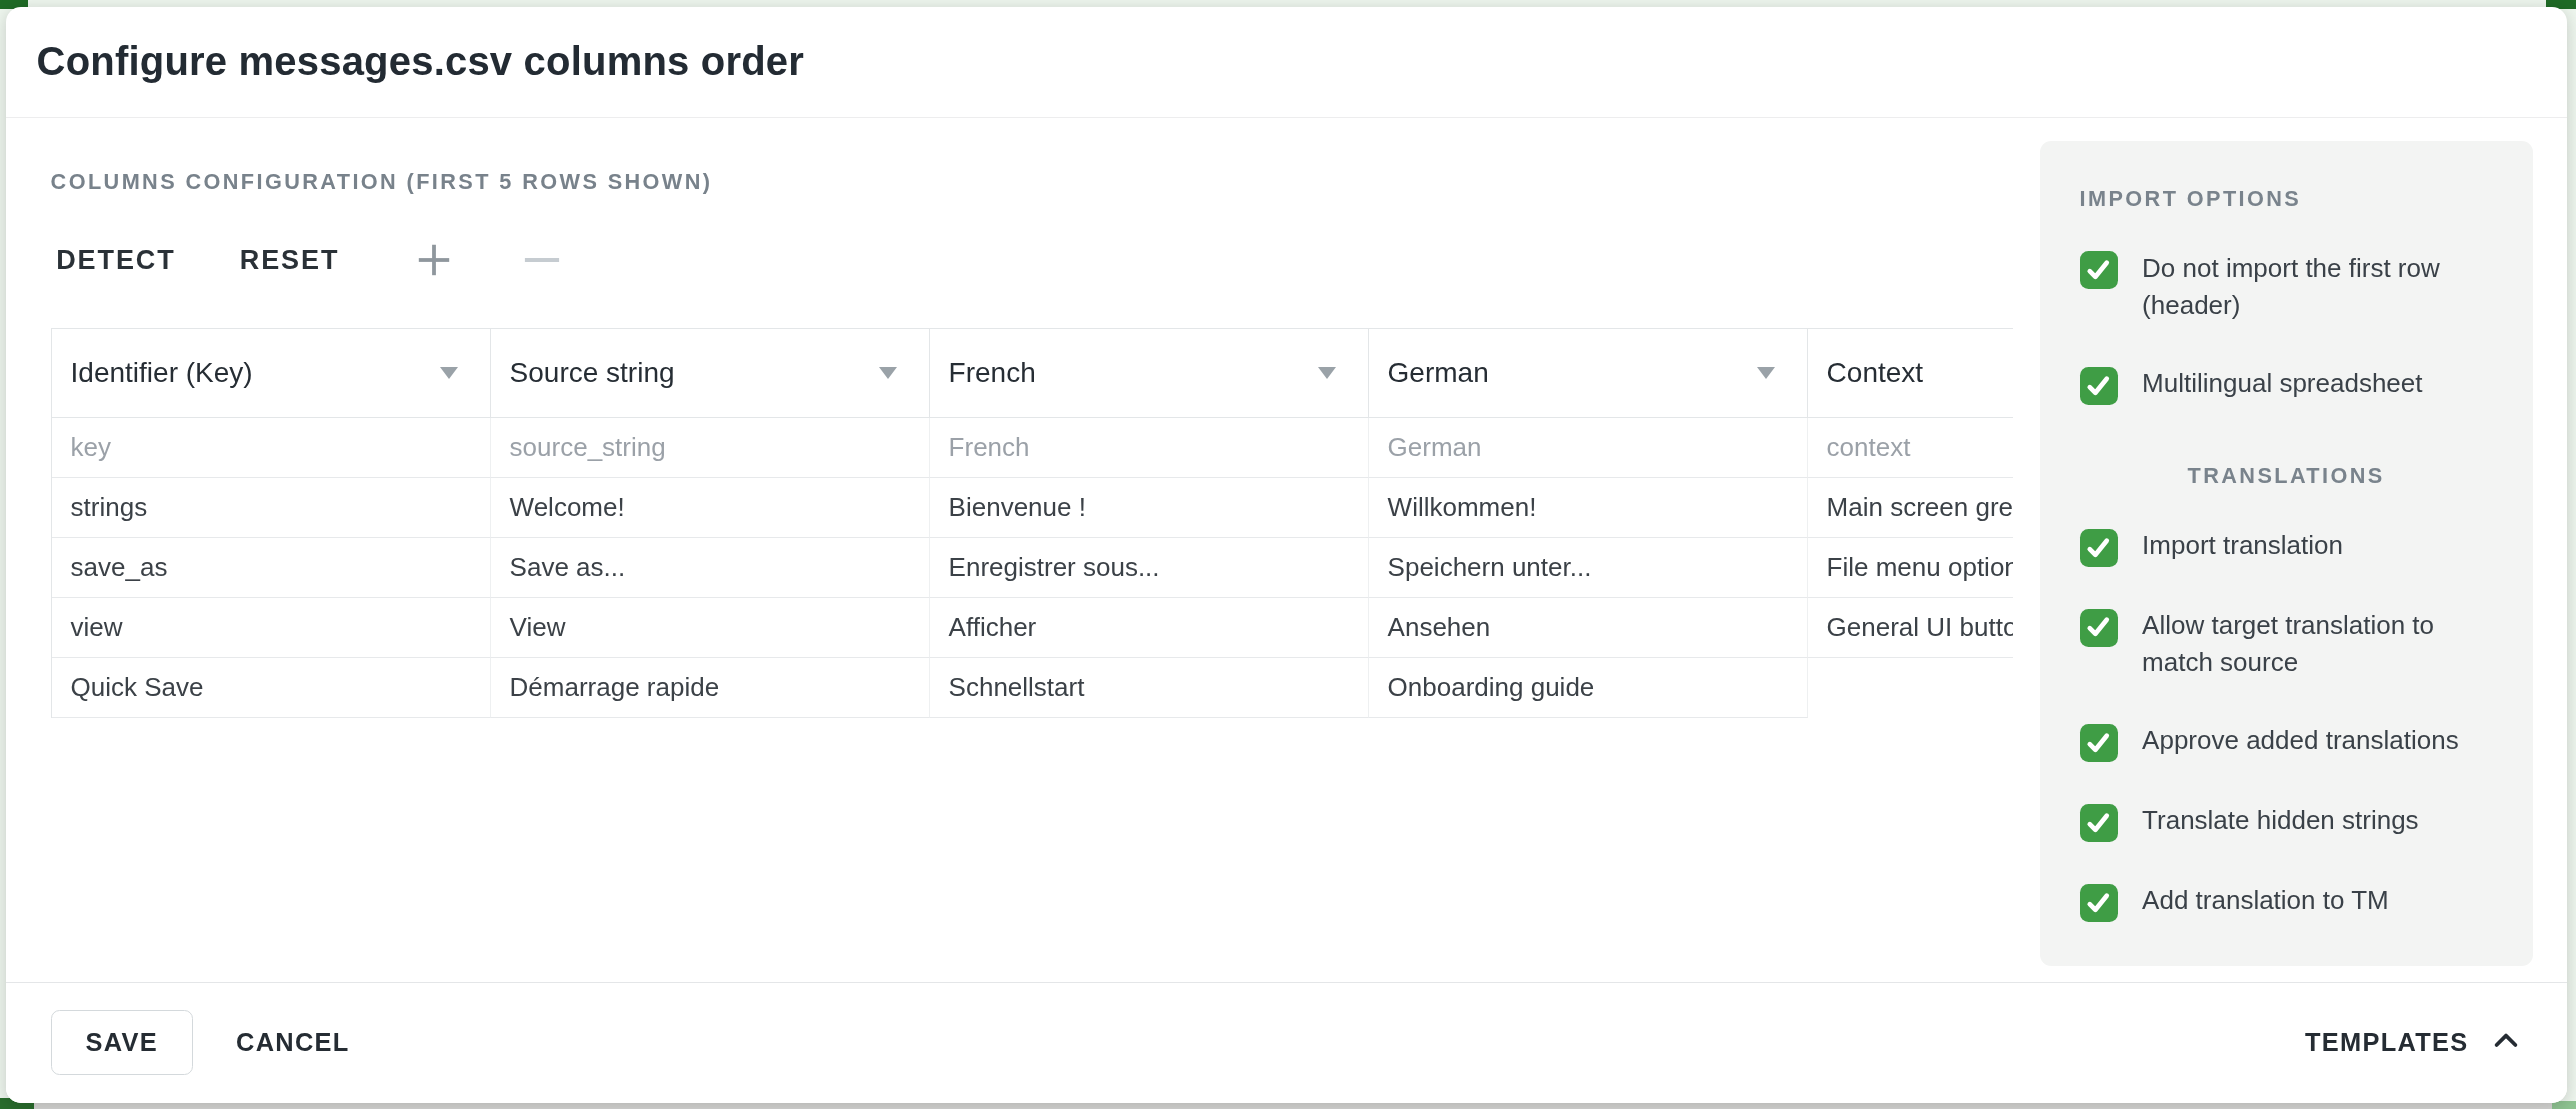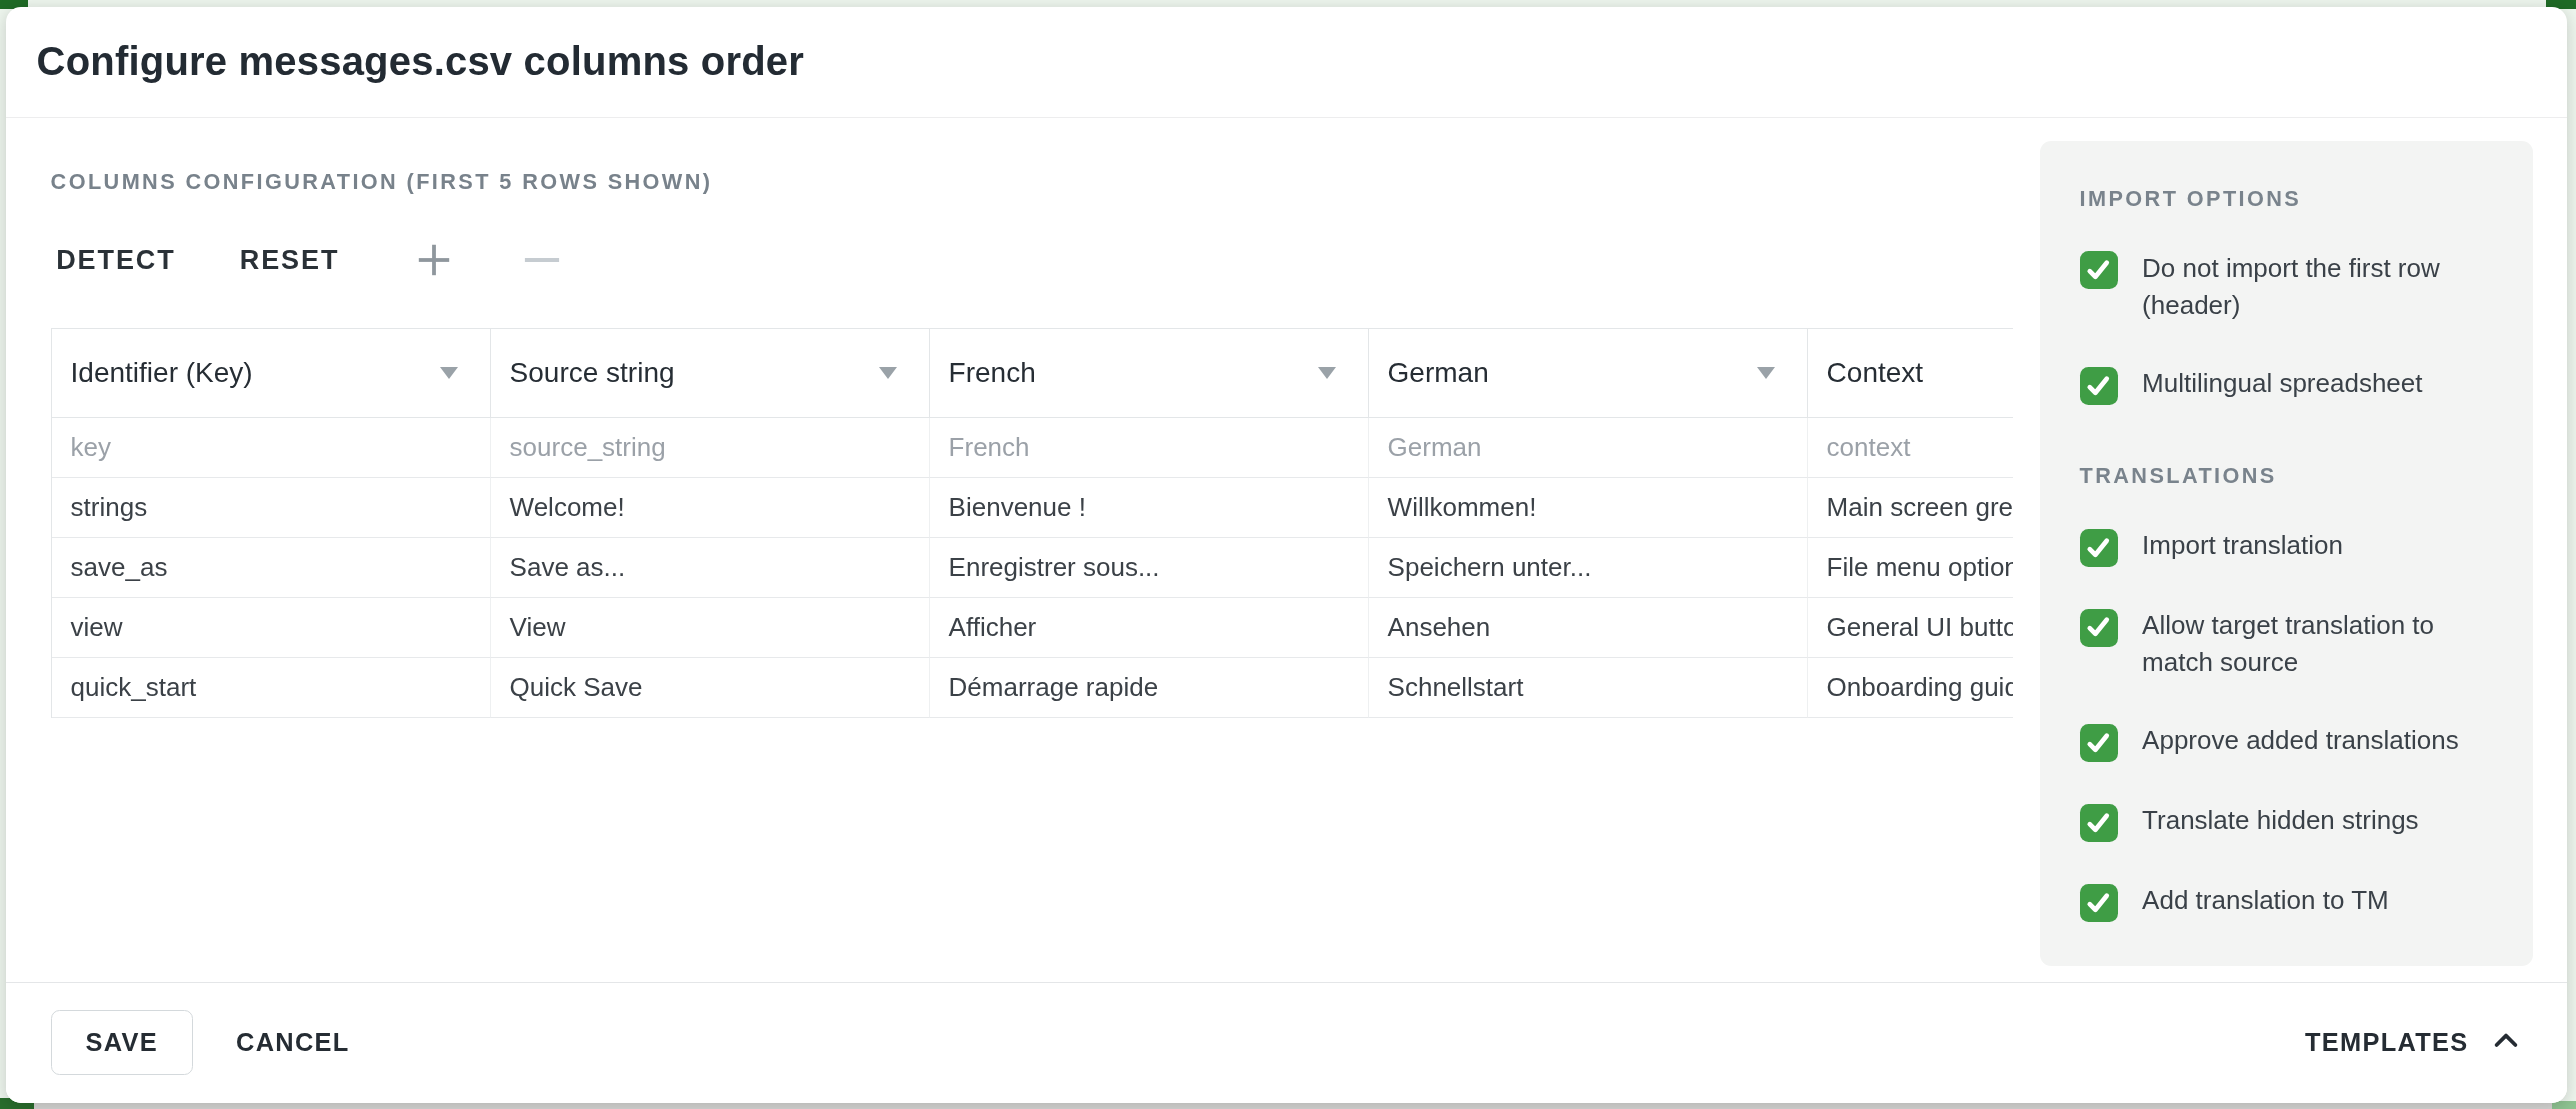--- a/index.html
+++ b/index.html
@@ -70,21 +70,21 @@
   .td.ghost { color:#9ba1a8; }
 
   .panel {
     position:absolute; right:34px; top:134px; width:493px; height:825px;
     background:#f3f4f3; border-radius:11.3px; padding:45px 40px;
   }
   .panel-heading {
     font-size:21.7px; font-weight:bold; color:#79838c; letter-spacing:2.4px;
     margin-bottom:38px;
   }
-  .panel-heading.second { margin-top:58px; }
+  .panel-heading.second { margin-top:58px;text-align:center; }
   .chk-row { display:flex; align-items:flex-start; margin-bottom:40px; }
   .chk {
     width:38px; height:38px; border-radius:8.5px; background:var(--accent,#3f9d45);
     flex:none; display:flex; align-items:center; justify-content:center;
     cursor:pointer; margin-top:1.9px;
   }
   .chk svg { display:block; }
   .chk-label { margin-left:24.5px; font-size:26px; color:#3a4148; line-height:1.45; }
 
   .footer {
@@ -189,21 +189,20 @@
         <div class="td">Enregistrer sous...</div>
         <div class="td">Speichern unter...</div>
         <div class="td">File menu option</div>
 
         <div class="td">view</div>
         <div class="td">View</div>
         <div class="td">Afficher</div>
         <div class="td">Ansehen</div>
         <div class="td">General UI button</div>
 
-        <div class="td">quick_start</div>
         <div class="td">Quick Save</div>
         <div class="td">Démarrage rapide</div>
         <div class="td">Schnellstart</div>
         <div class="td">Onboarding guide</div>
       </div>
     </div>
 
   </div>
 
   <aside class="panel">

